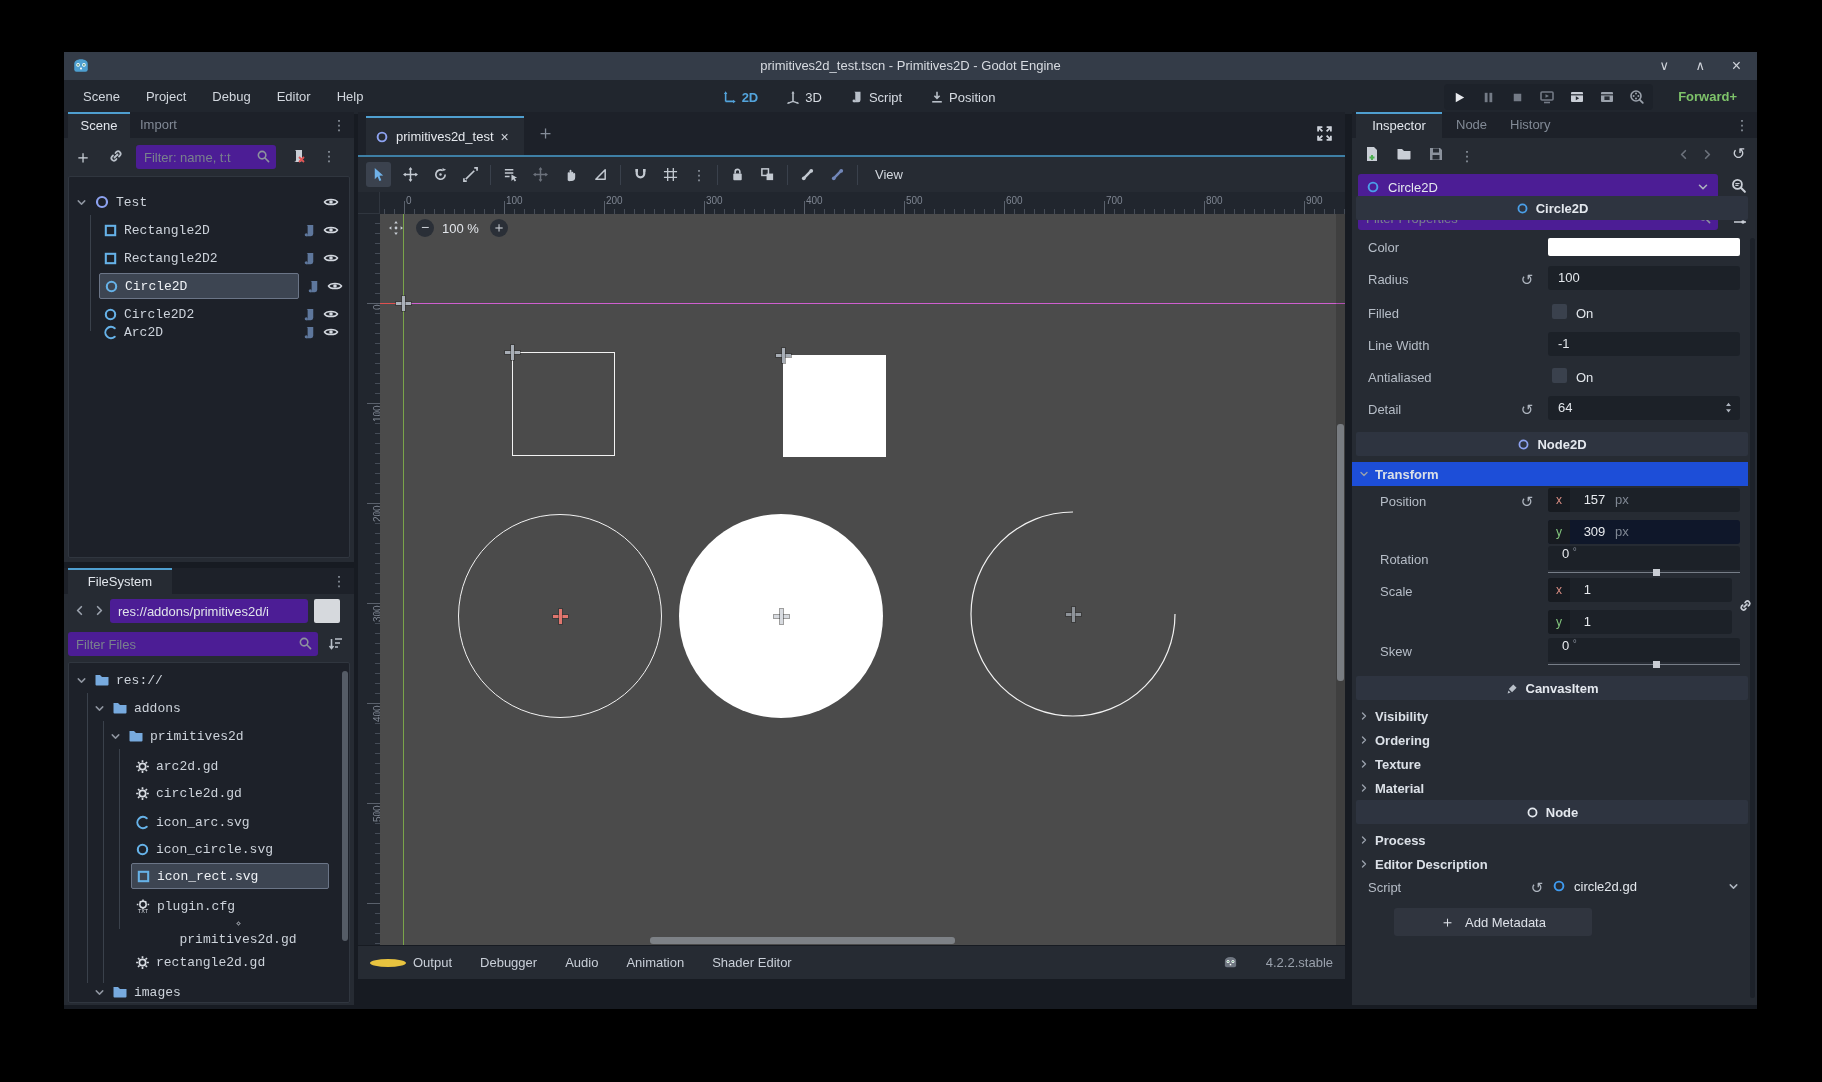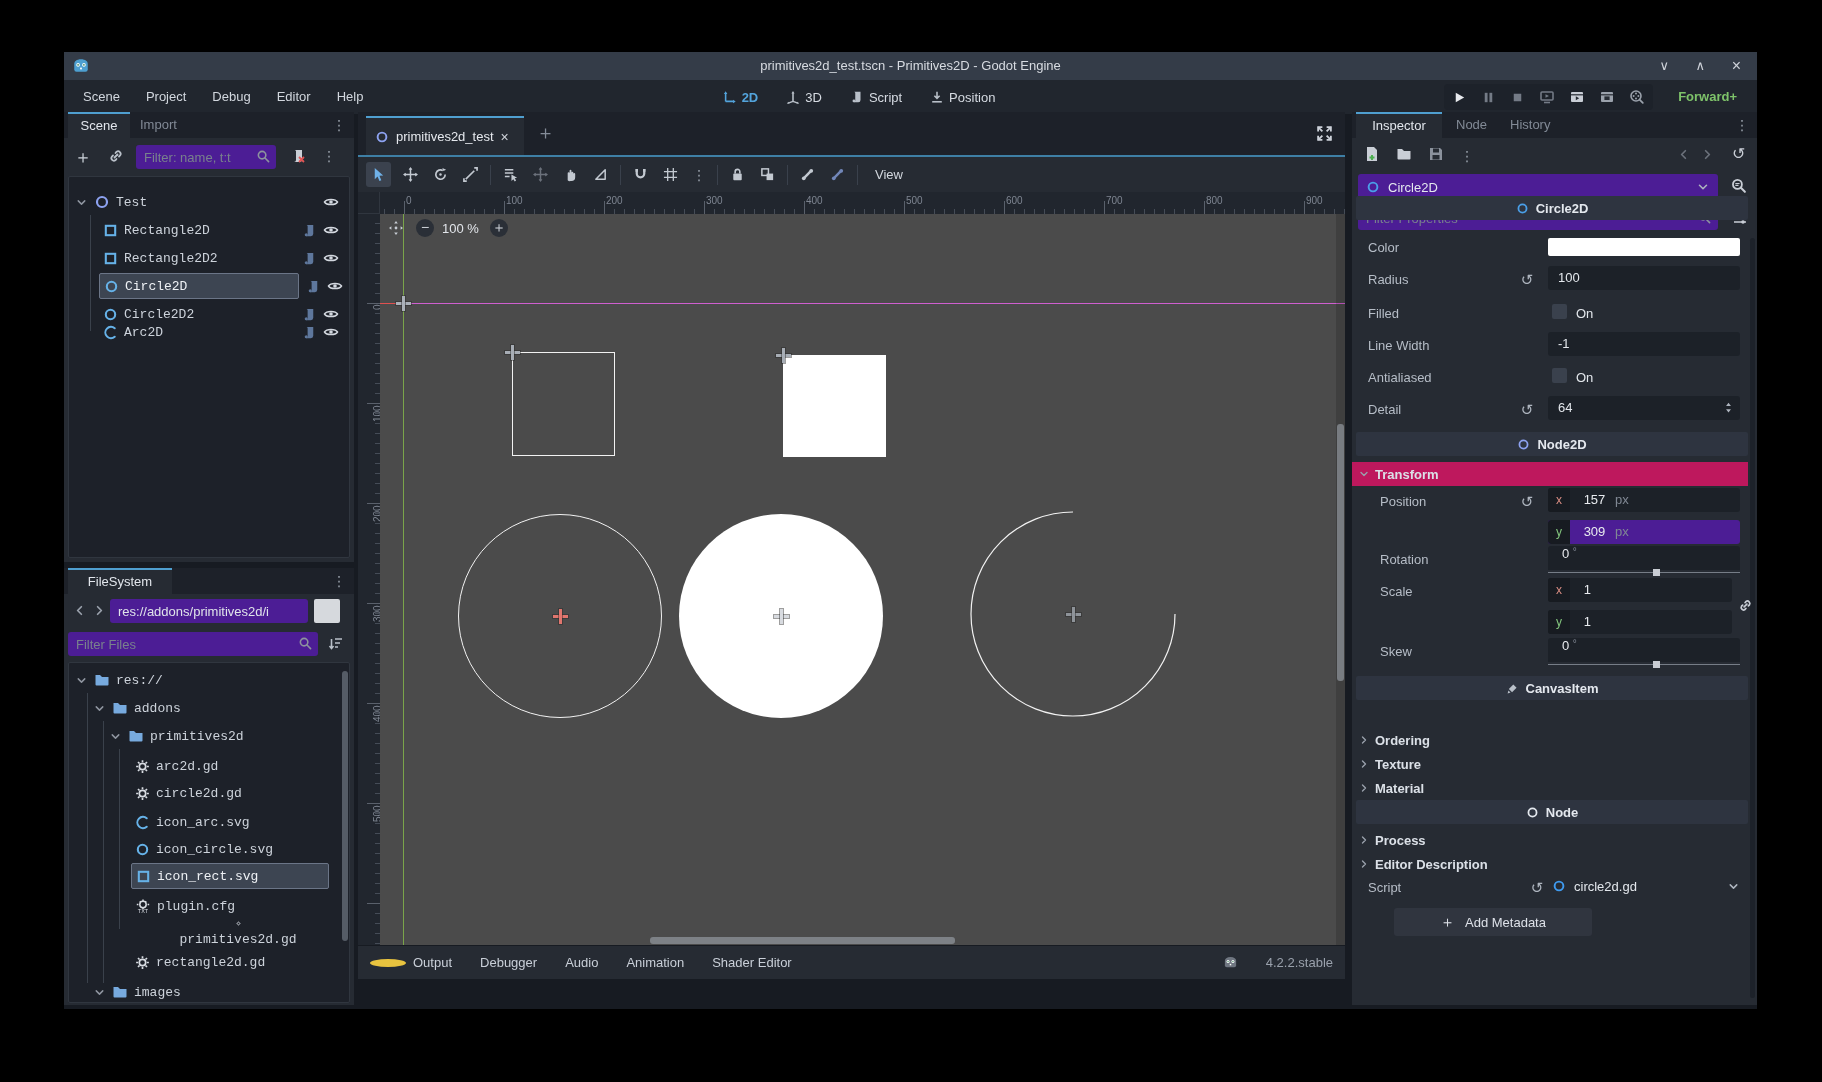--- a/index.html
+++ b/index.html
@@ -41,21 +41,21 @@
     background:repeating-linear-gradient(180deg,#454c57 0 1px,transparent 1px 10px);}
   .ruler-y:after{content:"";position:absolute;top:-11px;bottom:0;right:0;width:13px;
     background:repeating-linear-gradient(180deg,#59606b 0 1px,transparent 1px 100px);}
   .rnum{position:absolute;font-size:10px;color:#7e8591;}
   .rnum.v{transform:rotate(-90deg);transform-origin:left top;}
   
   .plabel{position:absolute;left:1368px;color:#b6bdc7;}
   .pval{position:absolute;left:1548px;width:192px;height:24px;line-height:24px;background:#1c2128;border-radius:3px;color:#e3e7ec;padding-left:10px;box-sizing:border-box;}
   .sect{position:absolute;left:1356px;width:392px;height:24px;background:#2e3440;border-radius:2px;
         display:flex;align-items:center;justify-content:center;gap:7px;font-weight:bold;color:#e4e8ee;}
-  .group{position:absolute;left:1352px;width:396px;height:24px;background:#be185d;
+  .group{position:absolute;left:1352px;width:396px;height:24px;background:#1d4ed8;
          display:flex;align-items:center;gap:5px;font-weight:bold;color:#dbe0e7;padding-left:6px;box-sizing:border-box;}
   .chk{width:15px;height:15px;background:#3a414d;border-radius:2px;display:inline-block;}
   .revert{position:absolute;color:#aeb5bf;font-size:15px;width:18px;text-align:center;}
   .badge{display:inline-block;width:22px;height:24px;line-height:24px;text-align:center;background:#171b21;border-radius:3px 0 0 3px;font-size:12px;}
   .slider{position:absolute;height:1px;background:#767d87;}
   .slider i{position:absolute;top:-3px;width:7px;height:7px;background:#c9cdd4;}
   .menuitem{padding:0 13px;line-height:34px;display:inline-block;color:#d2d7de;}
   .btm{display:flex;align-items:center;gap:0;}
   .btm span{padding:0 14px;color:#c9cfd8;}
 </style>
@@ -879,21 +879,21 @@
       </svg>
     <span>Transform</span>
   </div>
   <span class="plabel" style="left:1380px;top:494px;">Position</span>
   <span class="revert" style="left:1518px;top:493px;">↺</span>
   <div class="abs" style="left:1548px;top:488px;width:192px;height:24px;background:#1c2128;border-radius:3px;">
     <span class="badge" style="color:#d98d83;"><i style="font-style:normal">x</i></span>
     <span style="color:#e8ebef;margin-left:10px;">157</span>
     <span class="dim" style="margin-left:6px;">px</span>
   </div>
-  <div class="abs" style="left:1548px;top:520px;width:192px;height:24px;background:#4c1d95;border-radius:3px;">
+  <div class="abs" style="left:1548px;top:520px;width:192px;height:24px;background:#0f172a;border-radius:3px;">
     <span class="badge" style="color:#83c57e;"><i style="font-style:normal">y</i></span>
     <span style="color:#e8ebef;margin-left:10px;">309</span>
     <span class="dim" style="margin-left:6px;">px</span>
   </div>
   <span class="plabel" style="left:1380px;top:552px;">Rotation</span>
   <div class="abs" style="left:1548px;top:546px;width:192px;height:24px;background:#1c2128;border-radius:3px 3px 0 0;">
     <span style="color:#e8ebef;margin-left:14px;">0</span>
     <span class="dim" style="font-size:10px;vertical-align:top;">°</span>
   </div>
   <div class="slider" style="left:1548px;top:572px;width:192px;">
@@ -921,20 +921,26 @@
   <div class="slider" style="left:1548px;top:664px;width:192px;">
       <i style="left:105px;"></i>
     </div>
 
   <div class="sect" style="top:676px;">
     <svg class="ic" width="13" height="13" style="color:#b9c0c9;">
         <use href="#s-brush"></use>
       </svg>
     <span>CanvasItem</span>
   </div>
+  <div class="group" style="top:704px;background:transparent;">
+    <svg class="ic" width="12" height="12" style="color:#9aa1ac;">
+        <use href="#s-chevright"></use>
+      </svg>
+    <span>Visibility</span>
+  </div>
   <div class="group" style="top:728px;background:transparent;">
     <svg class="ic" width="12" height="12" style="color:#9aa1ac;">
         <use href="#s-chevright"></use>
       </svg>
     <span>Ordering</span>
   </div>
   <div class="group" style="top:776px;background:transparent;">
     <svg class="ic" width="12" height="12" style="color:#9aa1ac;">
         <use href="#s-chevright"></use>
       </svg>

